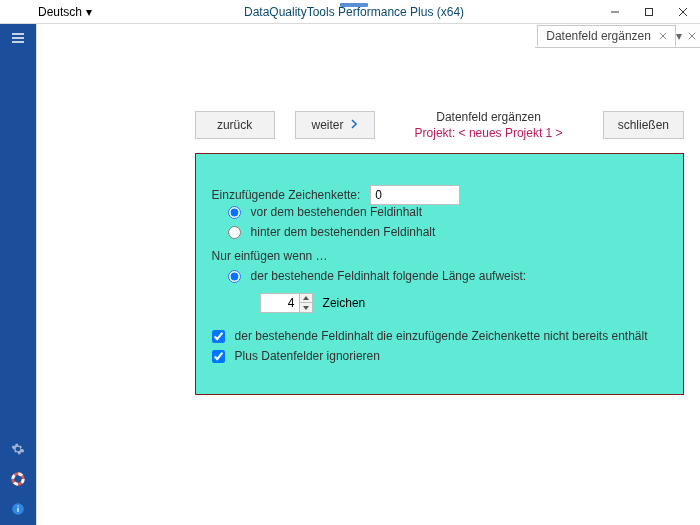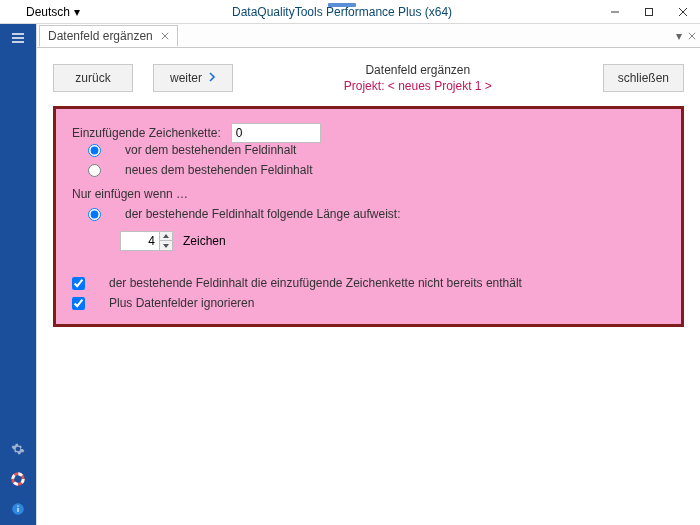--- a/index.html
+++ b/index.html
@@ -1,56 +1,56 @@
 <!DOCTYPE html>
 <html><head>
 <meta charset="utf-8">
 <style>
   * { box-sizing: border-box; margin: 0; padding: 0; font-family: "Segoe UI", Tahoma, sans-serif; font-size: 12px; }
   html, body { width: 700px; height: 525px; background: #fff; overflow: hidden; }
 
   .titlebar { height: 24px; display: flex; align-items: center; border-bottom: 1px solid #d9d9d9; }
-  .lang-sel { display: flex; align-items: center; gap: 4px; padding: 0 6px; height: 100%; cursor: pointer; }
+  .lang-sel { display: flex; align-items: center; gap: 4px; padding: 0 18px; height: 100%; cursor: pointer; }
   .flag { width: 16px; height: 11px; display: inline-block; }
   .flag .stripe { width: 100%; height: 33.33%; }
   .titletext { flex: 1; text-align: center; color: #0c4a6e; position: relative; }
   .title-mark { position: absolute; left: 50%; top: -2px; transform: translateX(-50%); width: 28px; height: 4px; background: #5a8fd6; border-radius: 1px; }
   .winbtns { display: flex; }
   .winbtn { width: 34px; height: 24px; display: flex; align-items: center; justify-content: center; color: #333; }
   .winbtn svg { width: 10px; height: 10px; }
 
   .main { display: flex; height: calc(100% - 24px); }
 
   .sidebar { width: 36px; background: #1b4f9c; display: flex; flex-direction: column; align-items: center; }
   .sidebar-top { padding-top: 6px; flex: 1; }
   .sidebar-bottom { padding-bottom: 8px; display: flex; flex-direction: column; gap: 14px; align-items: center; }
   .sb-icon { color: #cdd9ec; width: 16px; height: 16px; display: flex; align-items: center; justify-content: center; }
 
-  .content { flex: 1; display: flex; flex-direction: column; border-left: 1px solid #d9d9d9; }
+  .content { flex: 1; display: flex; flex-direction: column; border-left: 1px solid #d9d9d9; align-items: flex-end; }
 
   .tabstrip { height: 24px; display: flex; align-items: center; border-bottom: 1px solid #c9c9c9; background: #fdfdfd; position: relative; }
   .tab { display: flex; align-items: center; gap: 8px; padding: 0 8px; height: 22px; border: 1px solid #c9c9c9; border-bottom: 1px solid #fff; margin-left: 2px; margin-bottom: -1px; background: #fff; color: #444; }
   .tab-close { color: #666; }
   .tab-right { margin-left: auto; display: flex; align-items: center; gap: 2px; padding-right: 4px; color: #666; }
 
   .panel { padding: 14px 16px; display: flex; flex-direction: column; gap: 12px; }
 
-  .toolbar { display: flex; align-items: center; gap: 20px; }
+  .toolbar { display: flex; align-items: center; gap: 20px; margin-top: 47px; }
   .btn { height: 28px; min-width: 80px; padding: 0 14px; border: 1px solid #c9c9c9; background: #f2f2f2; color: #333; display: inline-flex; align-items: center; justify-content: center; gap: 6px; cursor: pointer; }
   .toolbar-spacer { flex: 1; }
   .titleblock { text-align: center; color: #333; line-height: 1.35; }
   .titleblock .sub { color: #be185d; }
 
-  .formbox { border: 3px solid #7f1d1d; background: #f9a8d4; padding: 14px 16px; }
+  .formbox { border: 1px solid #7f1d1d; background: #5eead4; padding: 31px 16px; }
   .row { display: flex; align-items: center; gap: 10px; }
   .label { color: #333; }
   input[type=text].txt { width: 90px; height: 20px; border: 1px solid #bfbfbf; padding: 0 4px; }
   .section-head { margin-top: 10px; margin-bottom: 6px; color: #333; }
   .radio-group, .check-group { display: flex; flex-direction: column; gap: 6px; padding-left: 16px; }
-  .opt { display: flex; align-items: center; gap: 24px; color: #333; }
+  .opt { display: flex; align-items: center; gap: 10px; color: #333; }
   input[type=radio], input[type=checkbox] { margin: 0; }
   .spinner-row { display: flex; align-items: center; gap: 10px; padding-left: 32px; margin: 4px 0 6px; }
   .spinner { display: flex; align-items: center; }
   .spinner input { width: 40px; height: 20px; border: 1px solid #bfbfbf; text-align: right; padding: 0 4px; }
   .spin-btns { display: flex; flex-direction: column; margin-left: -1px; }
   .spin-btns button { width: 14px; height: 10px; border: 1px solid #bfbfbf; background: #f2f2f2; display: flex; align-items: center; justify-content: center; padding: 0; }
   .spin-btns button + button { border-top: none; }
   .arrow-blue { color: #1b6fd4; }
 </style>
 </head>
@@ -174,21 +174,21 @@
           <input type="text" class="txt" value="0" style="">
         </div>
 
         <div class="radio-group">
           <label class="opt">
             <input type="radio" name="inspos" checked="" style="">
             <span>vor dem bestehenden Feldinhalt</span>
           </label>
           <label class="opt">
             <input type="radio" name="inspos" style="">
-            <span>neues dem bestehenden Feldinhalt</span>
+            <span>hinter dem bestehenden Feldinhalt</span>
           </label>
         </div>
 
         <div class="section-head">Nur einfügen wenn …</div>
         <div class="radio-group">
           <label class="opt">
             <input type="radio" name="cond" checked="" style="">
             <span>der bestehende Feldinhalt folgende Länge aufweist:</span>
           </label>
           <div class="spinner-row">
@@ -204,21 +204,21 @@
                     <svg width="6" height="4" viewBox="0 0 6 4">
                       <path d="M0 0l3 4 3-4z" fill="#555"></path>
                     </svg>
                   </button>
               </div>
             </div>
             <span>Zeichen</span>
           </div>
         </div>
 
-        <div class="check-group" style="padding-left:0; margin-top:19px;">
+        <div class="check-group" style="padding-left:0; margin-top:10px;">
           <label class="opt">
             <input type="checkbox" checked="" style="">
             <span>der bestehende Feldinhalt die einzufügende Zeichenkette nicht bereits enthält</span>
           </label>
           <label class="opt">
             <input type="checkbox" checked="" style="">
             <span>Plus Datenfelder ignorieren</span>
           </label>
         </div>
       </div>

